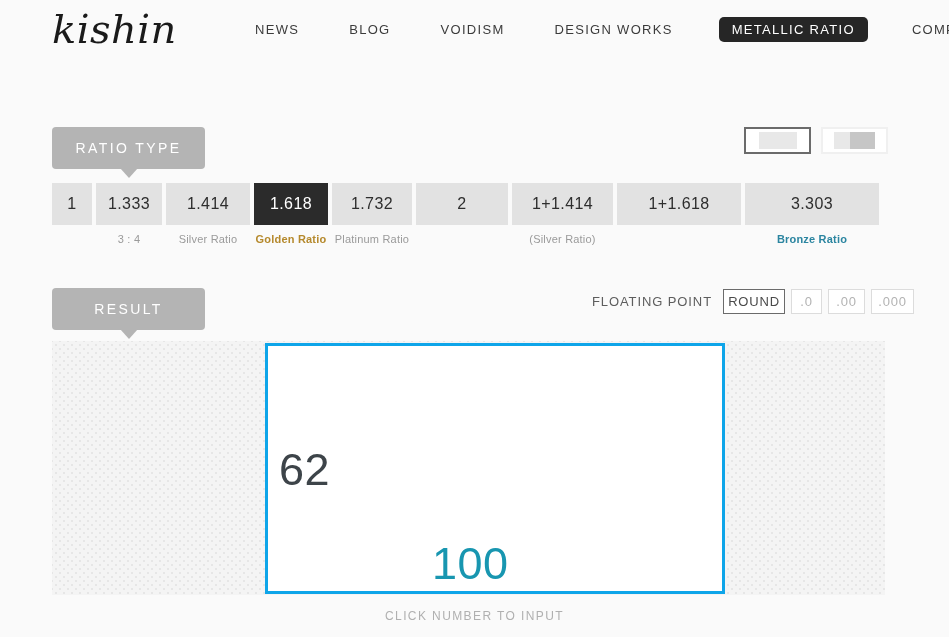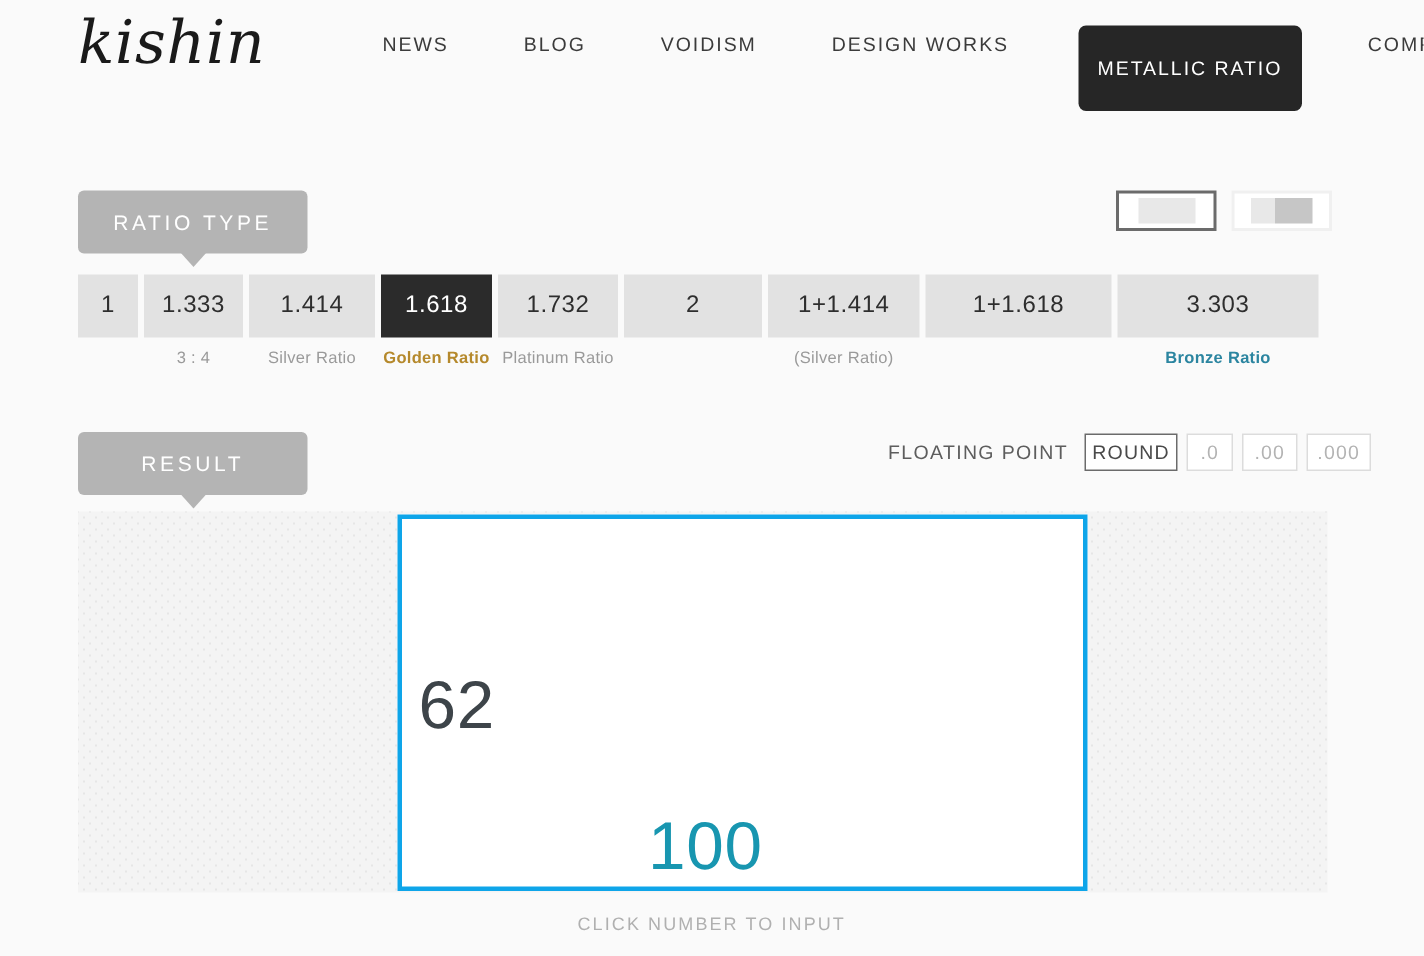--- a/index.html
+++ b/index.html
@@ -50,21 +50,21 @@
     padding: 5px 0;
     margin-right: 34px;
     white-space: nowrap;
     cursor: pointer;
   }
   .nav-item:last-child { margin-right: 0; }
   .nav-item.active {
     background: #262626;
     color: #ffffff;
     border-radius: 5px;
-    padding: 21px 13px;
+    padding: 5px 13px;
     margin-left: -4px;
     margin-right: 28px;
   }
 
   
   .section-tab {
     position: absolute;
     width: 153px;
     height: 42px;
     background: #b4b4b4;

